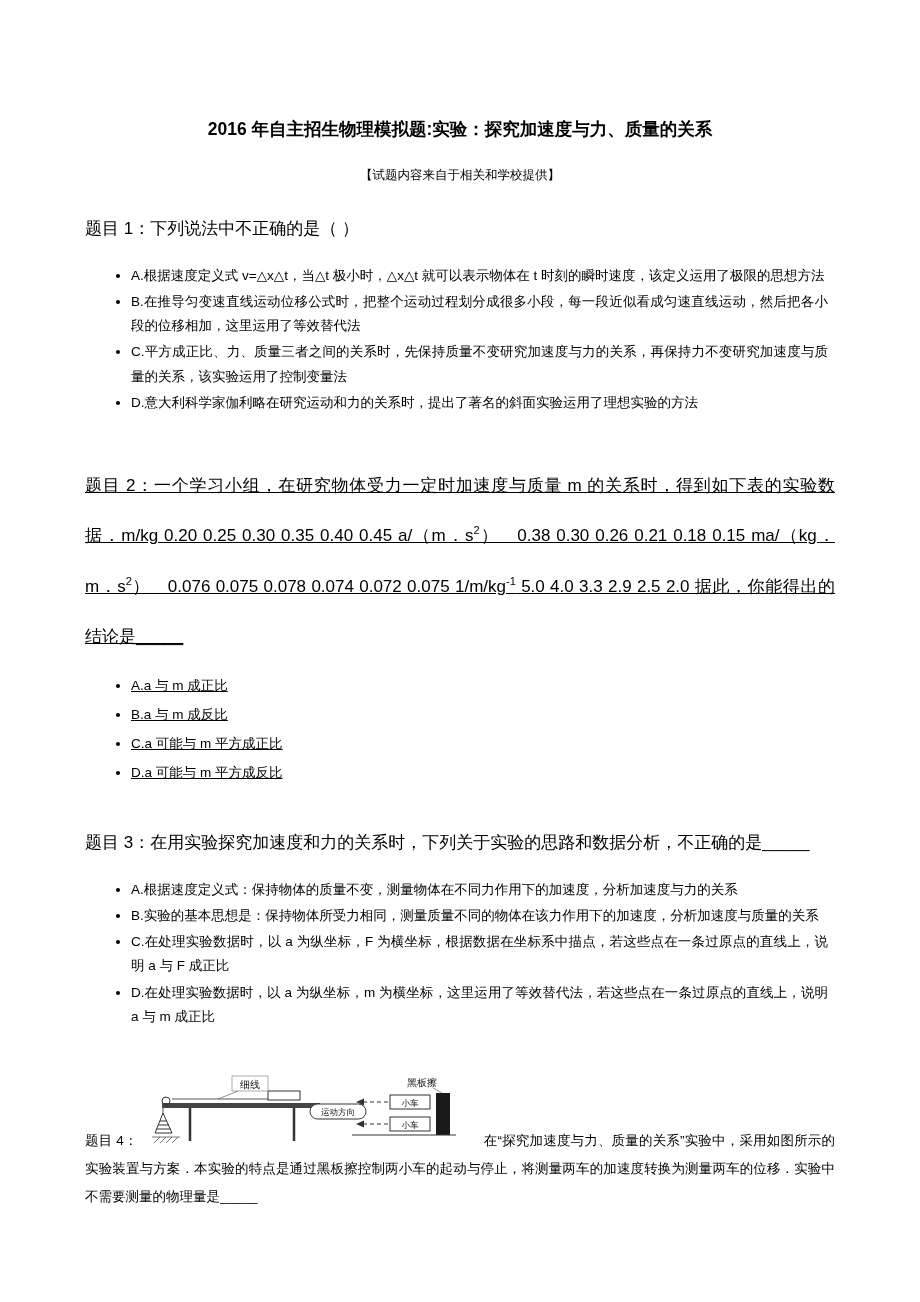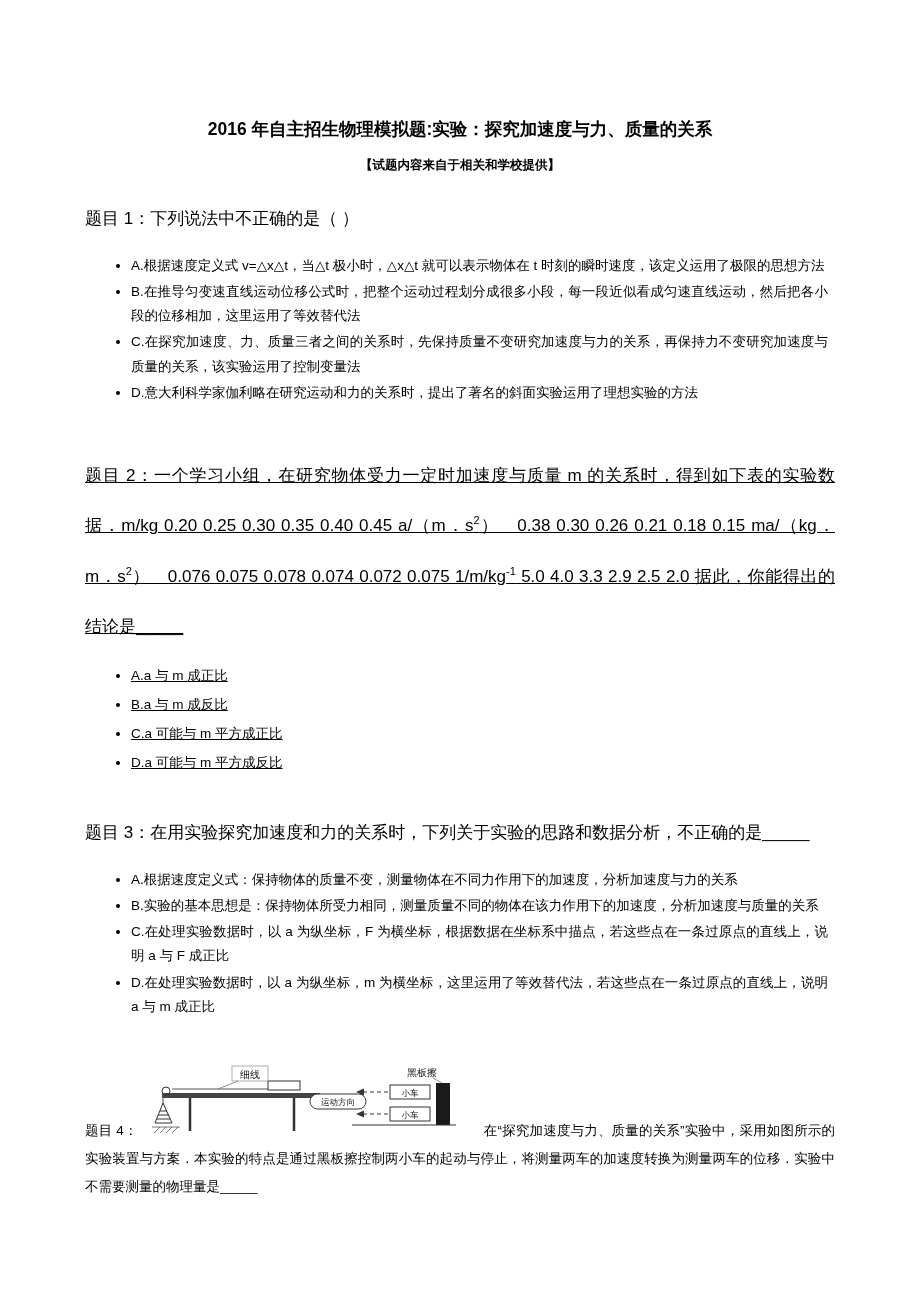--- a/index.html
+++ b/index.html
@@ -6,24 +6,24 @@
   body {
     width: 920px; height: 1302px;
     font-family: "Liberation Sans", "DejaVu Sans", sans-serif;
     color: #000000;
     -webkit-font-smoothing: antialiased;
   }
   .page { padding: 118px 85px 0 85px; box-sizing: border-box; }
 
   .title {
     font-size: 17.5px; font-weight: bold; text-align: center;
-    margin: 0 0 16px 0; line-height: 1.3;
+    margin: 0 0 26px 0; line-height: 1.3;
   }
   .subtitle {
-    font-size: 12.5px; font-weight: bold; text-align: center;
+    font-size: 12.5px; font-weight: normal; text-align: center;
     margin: 0 0 30px 0;
   }
 
   .stem {
     font-size: 17px; line-height: 1.75; margin: 0 0 20px 0;
     text-align: justify;
   }
   .stem-wide { line-height: 2.95; margin: 0 0 10px 0; text-decoration: underline; }
 
   ul.options {
@@ -51,21 +51,21 @@
 <div class="page">
 
   <h1 class="title">2016 年自主招生物理模拟题:实验：探究加速度与力、质量的关系</h1>
   <div class="subtitle">【试题内容来自于相关和学校提供】</div>
 
   <section>
     <p class="stem">题目 1：下列说法中不正确的是（      ）</p>
     <ul class="options">
       <li>A.根据速度定义式 v=△x△t，当△t 极小时，△x△t 就可以表示物体在 t 时刻的瞬时速度，该定义运用了极限的思想方法</li>
       <li>B.在推导匀变速直线运动位移公式时，把整个运动过程划分成很多小段，每一段近似看成匀速直线运动，然后把各小段的位移相加，这里运用了等效替代法</li>
-      <li>C.在探究加速度、力、质量三者之间的关系时，先保持质量不变研究加速度与力的关系，再保持力不变研究加速度与质量的关系，该实验运用了控制变量法</li>
+      <li>C.平方成正比、力、质量三者之间的关系时，先保持质量不变研究加速度与力的关系，再保持力不变研究加速度与质量的关系，该实验运用了控制变量法</li>
       <li>D.意大利科学家伽利略在研究运动和力的关系时，提出了著名的斜面实验运用了理想实验的方法</li>
     </ul>
   </section>
 
   <section>
     <p class="stem stem-wide"><span>题目 2：一个学习小组，在研究物体受力一定时加速度与质量 m 的关系时，得到如下表的实验数据．m/kg 0.20 0.25 0.30 0.35 0.40 0.45 a/（m．s</span><sup>2</sup><span>）　0.38 0.30 0.26 0.21 0.18 0.15 ma/（kg．m．s</span><sup>2</sup><span>）　0.076 0.075 0.078 0.074 0.072 0.075 1/m/kg</span><sup>-1</sup><span> 5.0 4.0 3.3 2.9 2.5 2.0 据此，你能得出的结论是_____</span></p>
     <ul class="options options-loose">
       <li>A.a 与 m 成正比</li>
       <li>B.a 与 m 成反比</li>
       <li>C.a 可能与 m 平方成正比</li>

